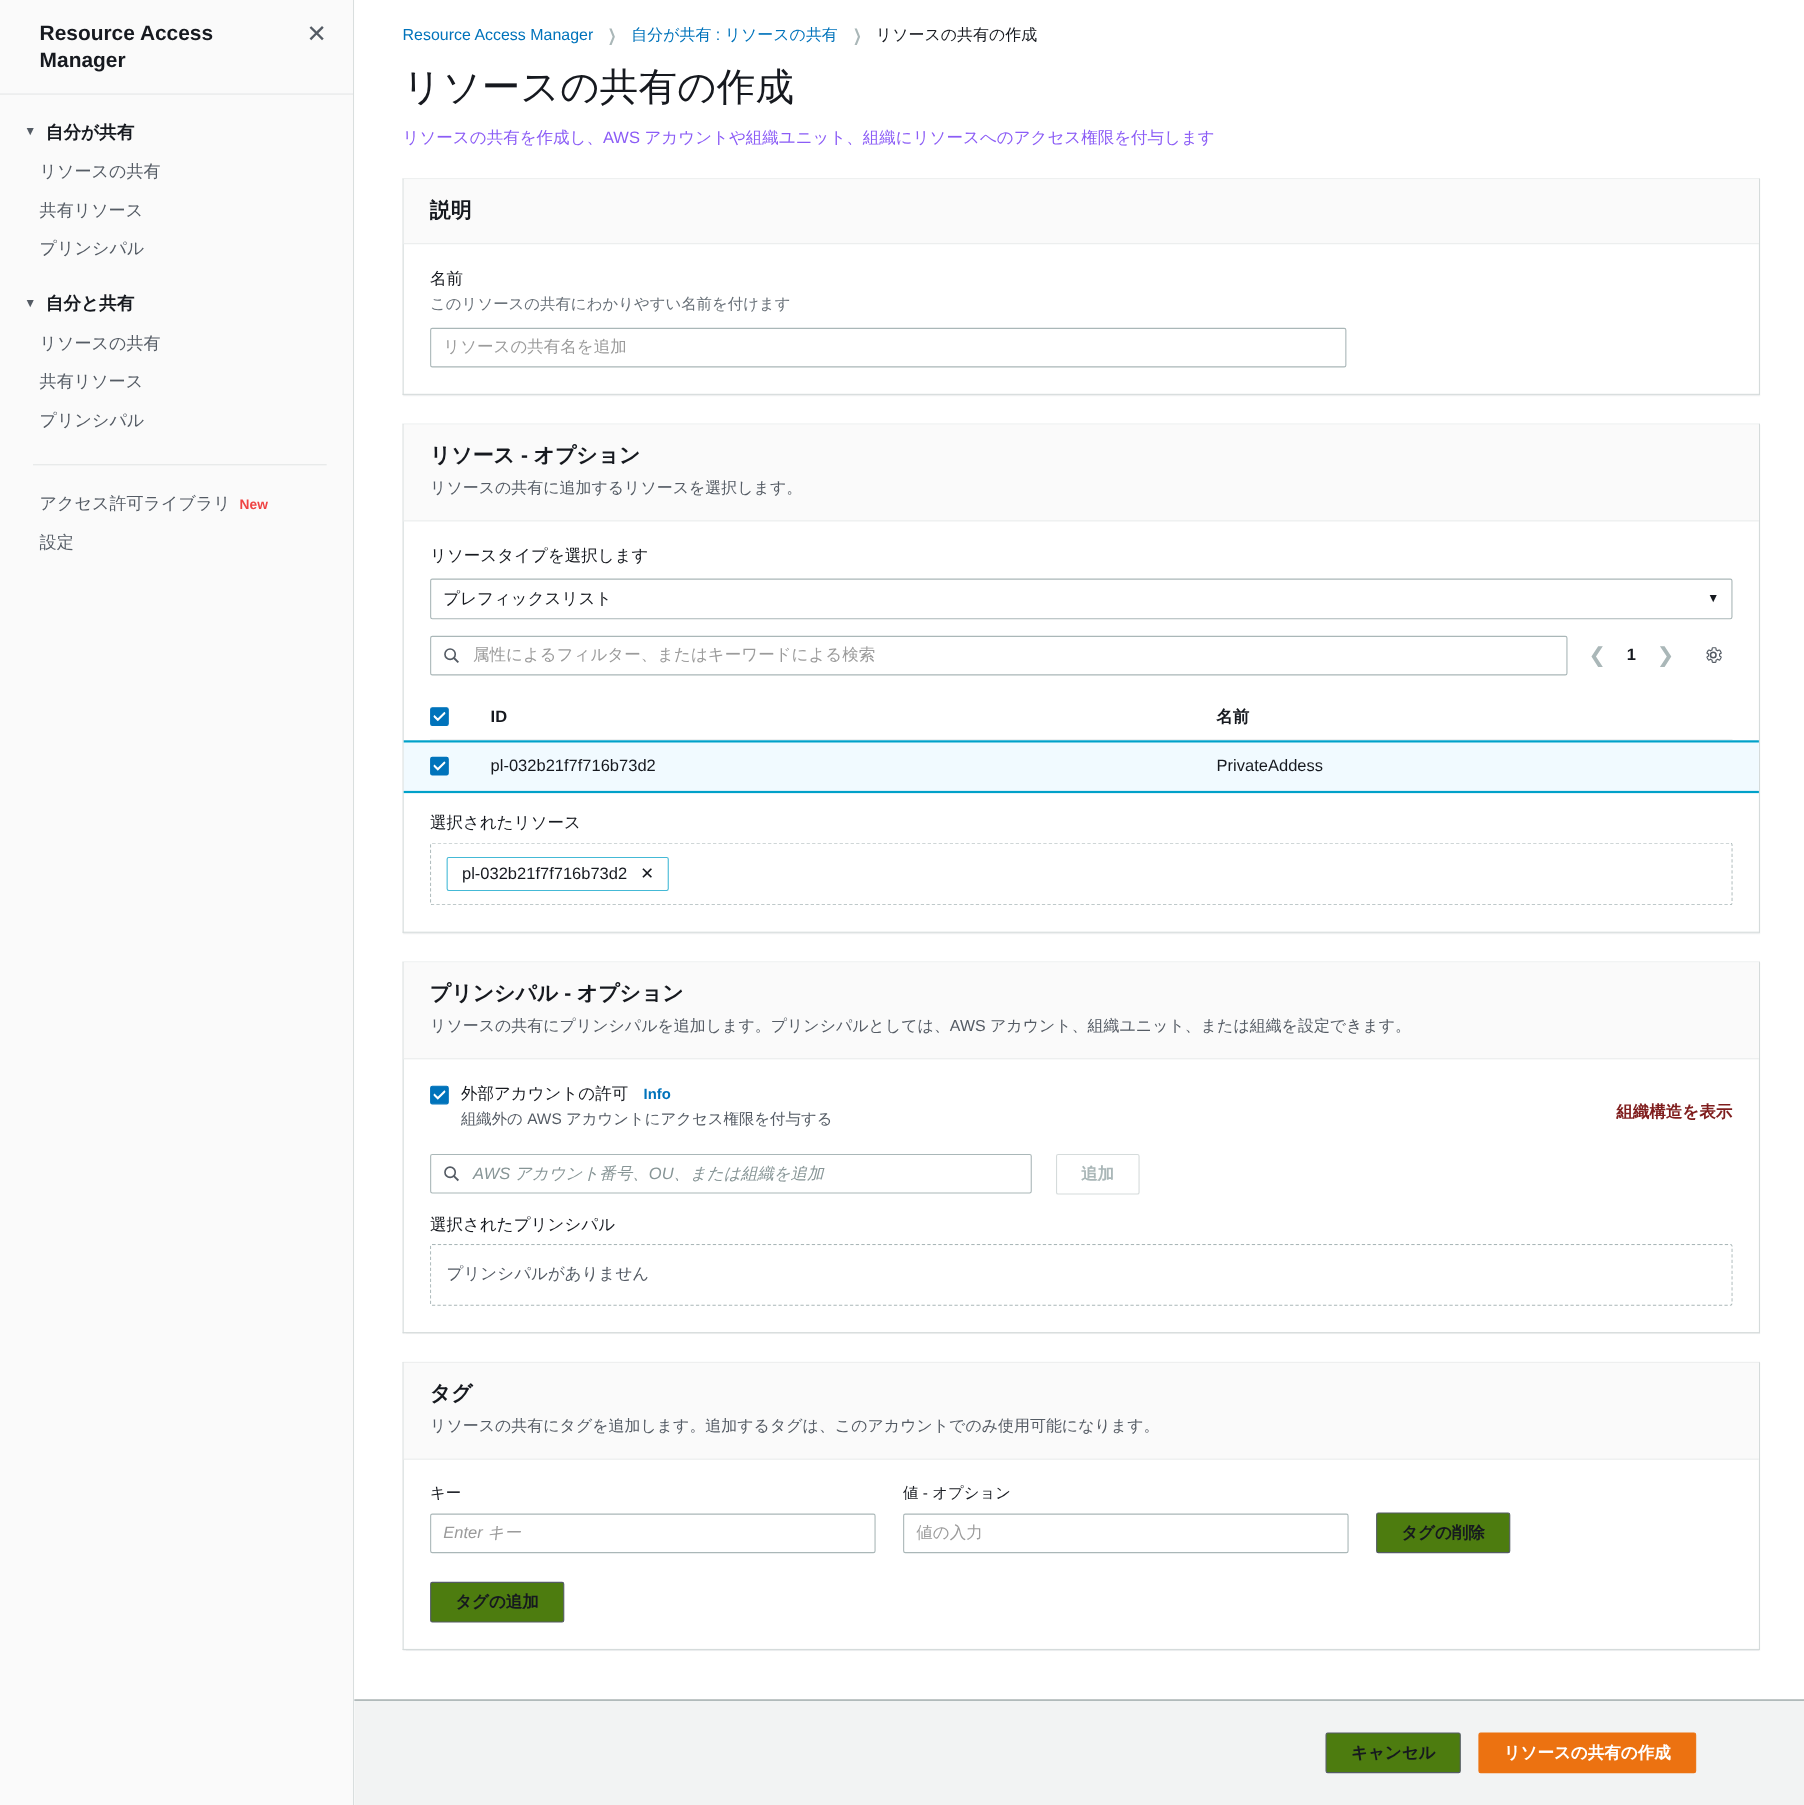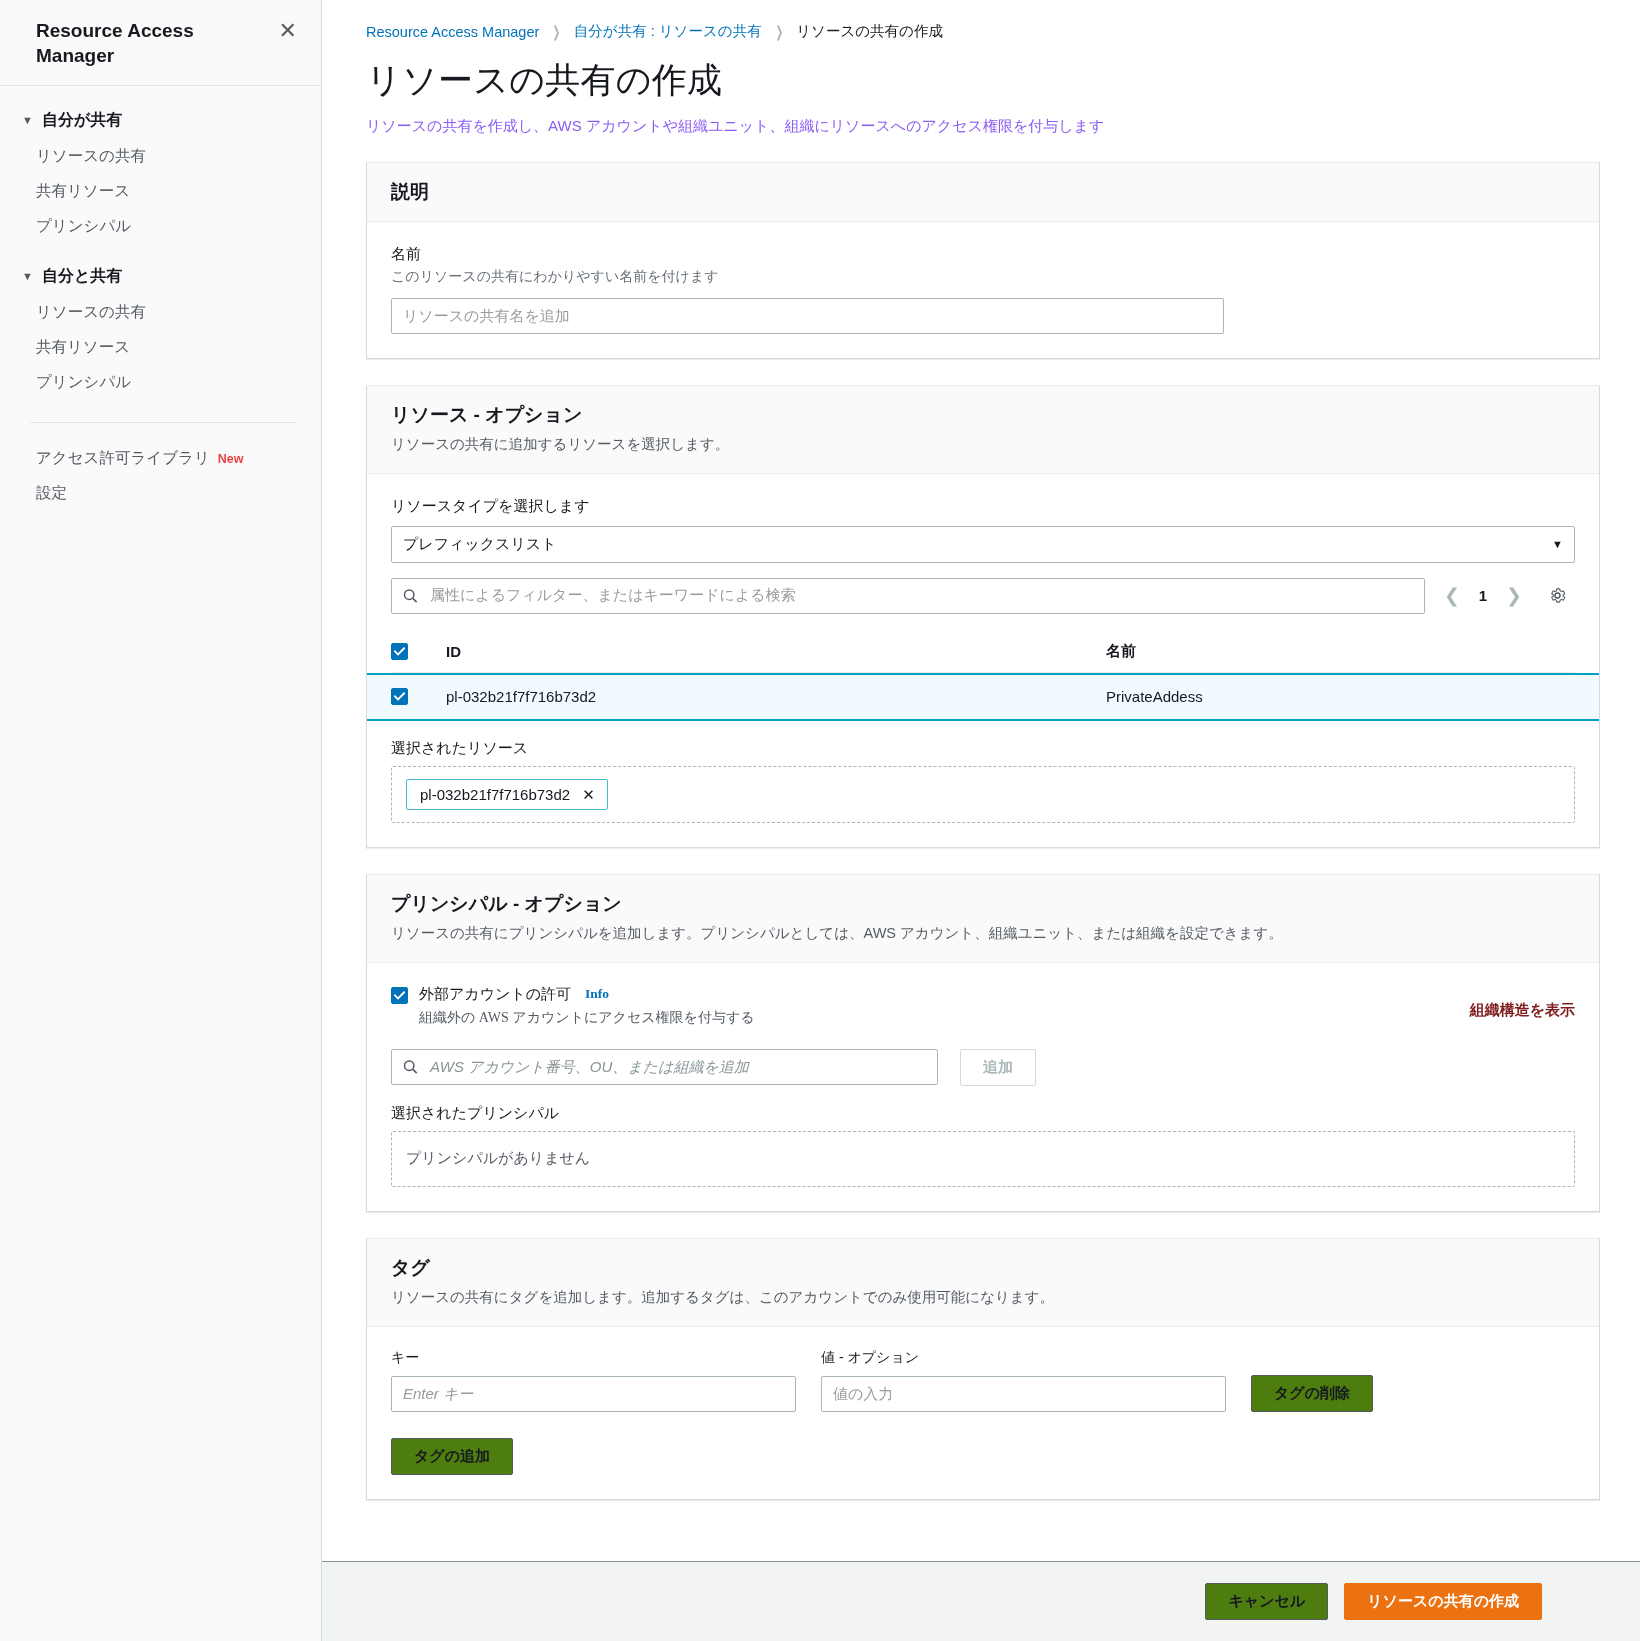--- a/index.html
+++ b/index.html
@@ -198,21 +198,21 @@
   .token {
     display: inline-flex; align-items: center; gap: 12px;
     border: 1px solid #44b9d6; border-radius: 2px;
     background: #fff; padding: 6px 12px 6px 13px;
     font-size: 15px; color: #16191f;
   }
   .token-x { color: #16191f; font-size: 15px; cursor: pointer; line-height: 1; }
   .empty-note { font-size: 15px; color: #545b64; }
 
   
-  .chk-row { display: flex; align-items: flex-start; gap: 11px; font-family: Liberation Serif, serif; }
+  .chk-row { display: flex; align-items: flex-start; gap: 11px; }
   .chk-main { font-size: 15px; color: #16191f; display: flex; align-items: center; gap: 14px; }
   .info-link { font-size: 13.5px; color: #0073bb; font-weight: bold; cursor: pointer; }
   .chk-sub { font-size: 14px; color: #545b64; margin-top: 5px; }
   .org-link {
     font-size: 15px; color: #7f1d1d; font-weight: bold; cursor: pointer;
     white-space: nowrap;
   }
   .row-between { display: flex; justify-content: space-between; align-items: flex-start; }
 
   .add-row { display: flex; align-items: center; gap: 22px; margin-top: 22px; }
@@ -242,21 +242,21 @@
   }
   .tag-col-key { width: 405px; }
   .tag-col-val { width: 405px; }
   .tag-lbl { font-size: 14px; color: #16191f; margin-bottom: 9px; }
   .ph-italic { font-style: italic; }
 
   
   .footer-bar {
     position: absolute; left: 0; right: 0; bottom: 0;
     background: #f2f3f3; border-top: 1px solid #879596;
-    height: 80px; display: flex; align-items: center;
+    height: 96px; display: flex; align-items: center;
     justify-content: flex-end; gap: 16px; padding-right: 98px;
   }
   .spacer-bottom { height: 120px; }
 </style>
 </head>
 <body>
 
 <div class="page">
 
   <aside class="sidebar">

